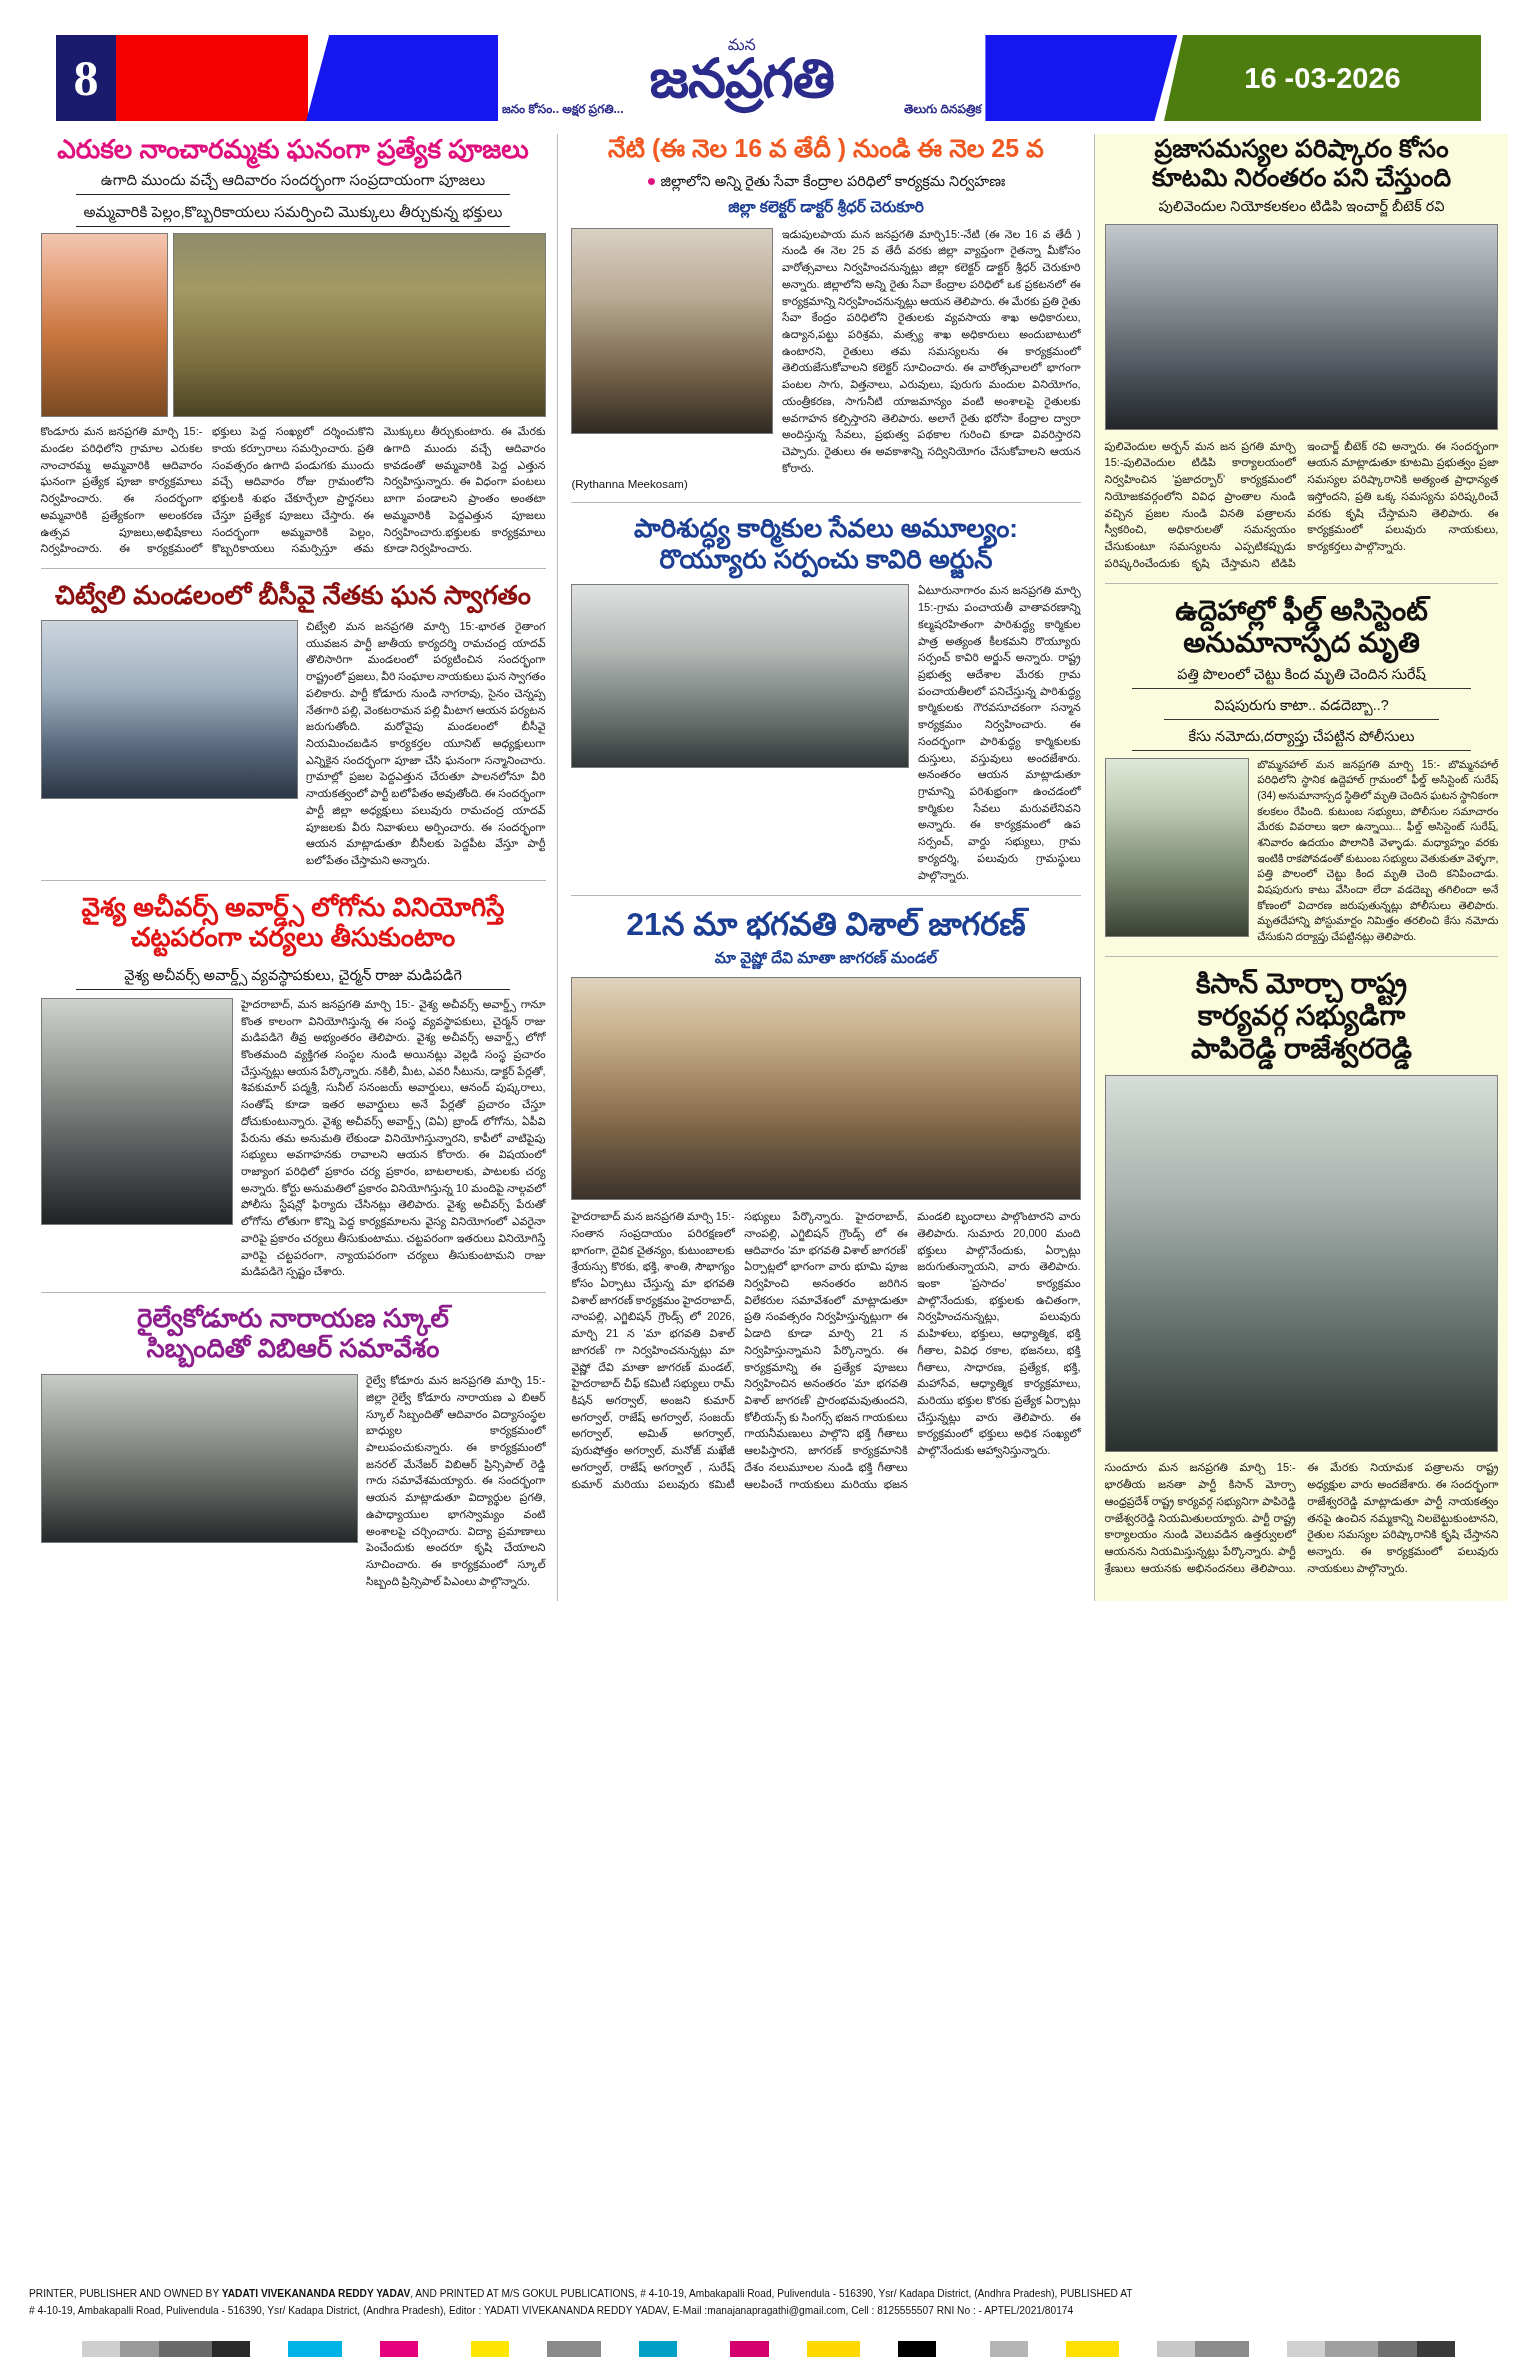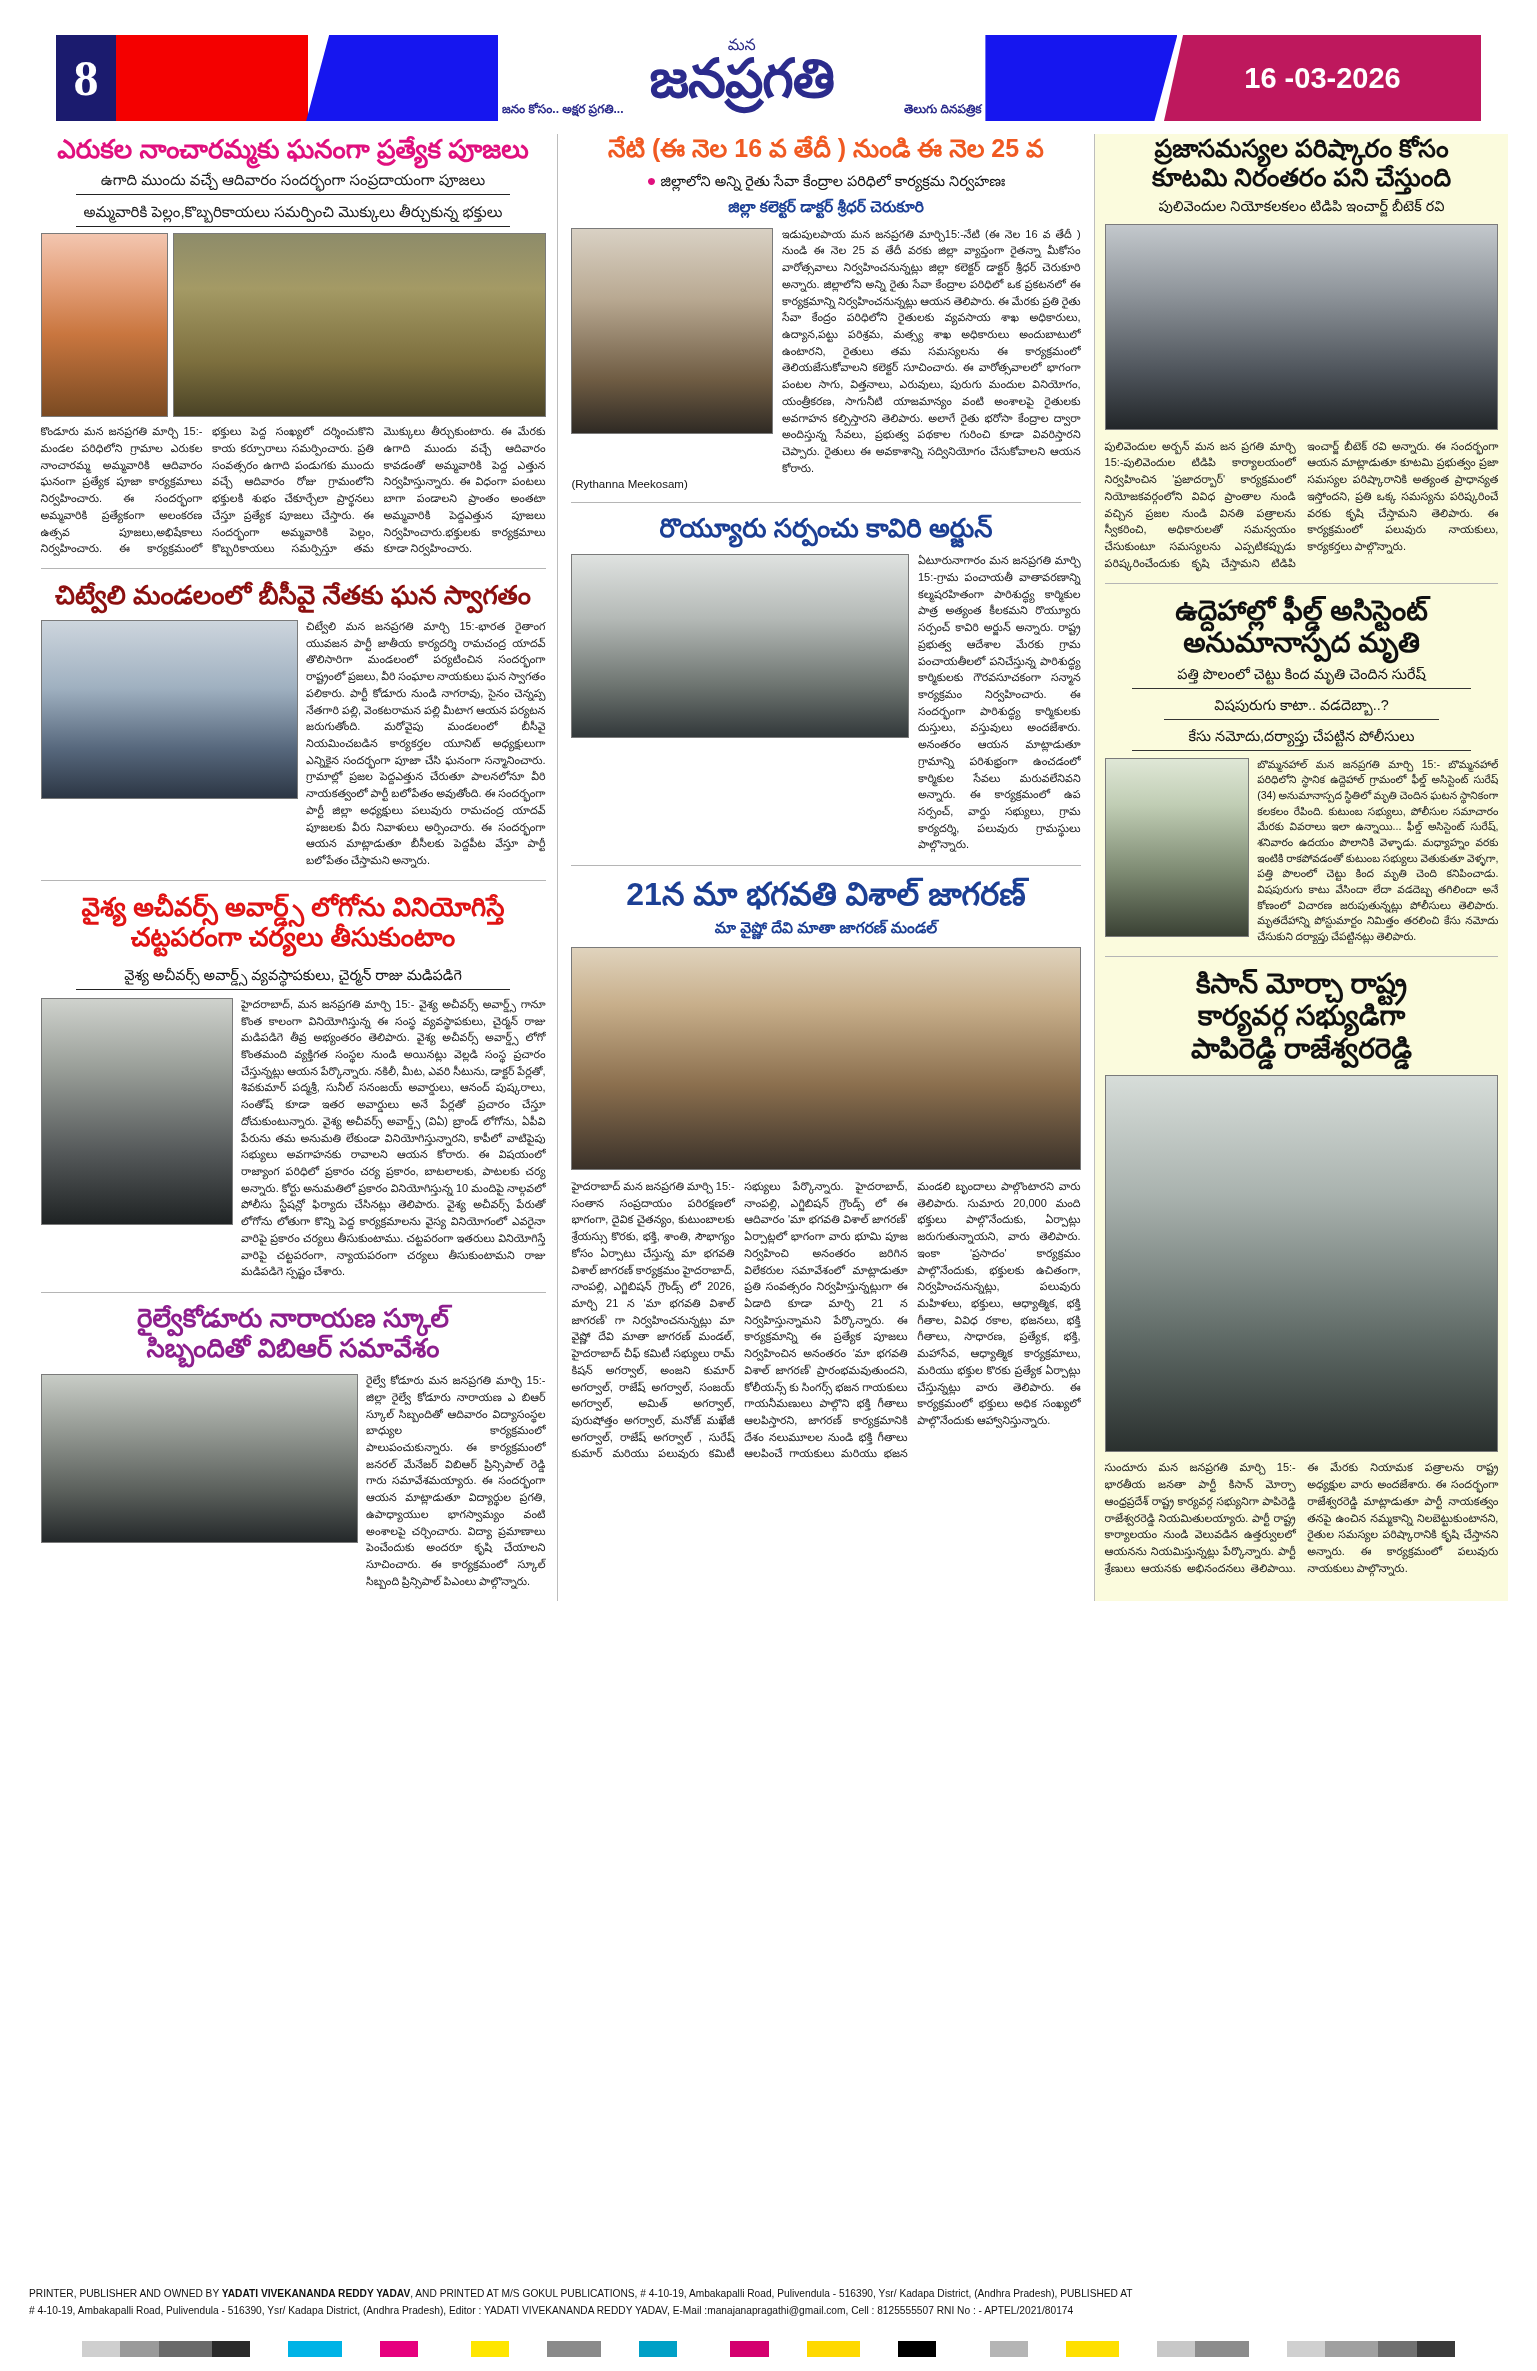--- a/index.html
+++ b/index.html
@@ -70,21 +70,21 @@
     display: flex; width: 100%; justify-content: space-between;
     padding: 0 3.8px; margin-top: -3.8px;
   }
   .mh-tag { font-size: 12px; color: #2b2b8c; font-weight: bold; }
   .mh-blue-right {
     width: 192px; background: #1616ef;
     clip-path: polygon(0 0, 100% 0, 88% 100%, 0% 100%);
   }
   .mh-red-right {
     flex: 0 0 317px;
-    background: #be185d;
+    background: #4d7c0f;
     color: #ffffff;
     display: flex; align-items: center; justify-content: center;
     font-size: 29px; font-weight: bold;
     clip-path: polygon(6% 0, 100% 0, 100% 100%, 0% 100%);
     margin-left: -13.4px;
     font-family: "Liberation Sans", sans-serif;
   }
 
   
   .body-wrap {
@@ -303,20 +303,21 @@
         <div style="margin-top:7.7px;" class="clearfix">
           <div class="photo ph-officer float-photo-left" style="width:202px;height:206px;"></div>
           <div class="bodytext" style="overflow:hidden;">ఇడుపులపాయ మన జనప్రగతి మార్చి15:-నేటి (ఈ నెల 16 వ తేదీ ) నుండి ఈ నెల 25 వ తేదీ వరకు జిల్లా వ్యాప్తంగా రైతన్నా మీకోసం వారోత్సవాలు నిర్వహించనున్నట్లు జిల్లా కలెక్టర్ డాక్టర్ శ్రీధర్ చెరుకూరి అన్నారు. జిల్లాలోని అన్ని రైతు సేవా కేంద్రాల పరిధిలో ఒక ప్రకటనలో ఈ కార్యక్రమాన్ని నిర్వహించనున్నట్లు ఆయన తెలిపారు. ఈ మేరకు ప్రతి రైతు సేవా కేంద్రం పరిధిలోని రైతులకు వ్యవసాయ శాఖ అధికారులు, ఉద్యాన,పట్టు పరిశ్రమ, మత్స్య శాఖ అధికారులు అందుబాటులో ఉంటారని, రైతులు తమ సమస్యలను ఈ కార్యక్రమంలో తెలియజేసుకోవాలని కలెక్టర్ సూచించారు. ఈ వారోత్సవాలలో భాగంగా పంటల సాగు, విత్తనాలు, ఎరువులు, పురుగు మందుల వినియోగం, యంత్రీకరణ, సాగునీటి యాజమాన్యం వంటి అంశాలపై రైతులకు అవగాహన కల్పిస్తారని తెలిపారు. అలాగే రైతు భరోసా కేంద్రాల ద్వారా అందిస్తున్న సేవలు, ప్రభుత్వ పథకాల గురించి కూడా వివరిస్తారని చెప్పారు. రైతులు ఈ అవకాశాన్ని సద్వినియోగం చేసుకోవాలని ఆయన కోరారు.</div>
         </div>
         <div style="font-size:11.5px;color:#111;margin-top:1.9px;">(Rythanna        Meekosam)</div>
       </div>
 
       <div class="sec-sep"></div>
 
       <div class="block clearfix">
+        <h1 class="hl hl-blue">పారిశుద్ధ్య కార్మికుల సేవలు అమూల్యం:</h1>
         <h1 class="hl hl-blue">రొయ్యూరు సర్పంచు కావిరి అర్జున్</h1>
         <div style="margin-top:8.6px;" class="clearfix">
           <div class="photo ph-group-white float-photo-left" style="width:338px;height:184px;"></div>
           <div class="bodytext" style="overflow:hidden;">ఏటూరునాగారం మన జనప్రగతి మార్చి 15:-గ్రామ పంచాయతీ వాతావరణాన్ని కల్మషరహితంగా పారిశుద్ధ్య కార్మికుల పాత్ర అత్యంత కీలకమని రొయ్యూరు సర్పంచ్ కావిరి అర్జున్ అన్నారు. రాష్ట్ర ప్రభుత్వ ఆదేశాల మేరకు గ్రామ పంచాయతీలలో పనిచేస్తున్న పారిశుద్ధ్య కార్మికులకు గౌరవసూచకంగా సన్మాన కార్యక్రమం నిర్వహించారు. ఈ సందర్భంగా పారిశుద్ధ్య కార్మికులకు దుస్తులు, వస్తువులు అందజేశారు. అనంతరం ఆయన మాట్లాడుతూ గ్రామాన్ని పరిశుభ్రంగా ఉంచడంలో కార్మికుల సేవలు మరువలేనివని అన్నారు. ఈ కార్యక్రమంలో ఉప సర్పంచ్, వార్డు సభ్యులు, గ్రామ కార్యదర్శి, పలువురు గ్రామస్థులు పాల్గొన్నారు.</div>
         </div>
       </div>
 
       <div class="sec-sep"></div>
 
       <div class="block clearfix">

